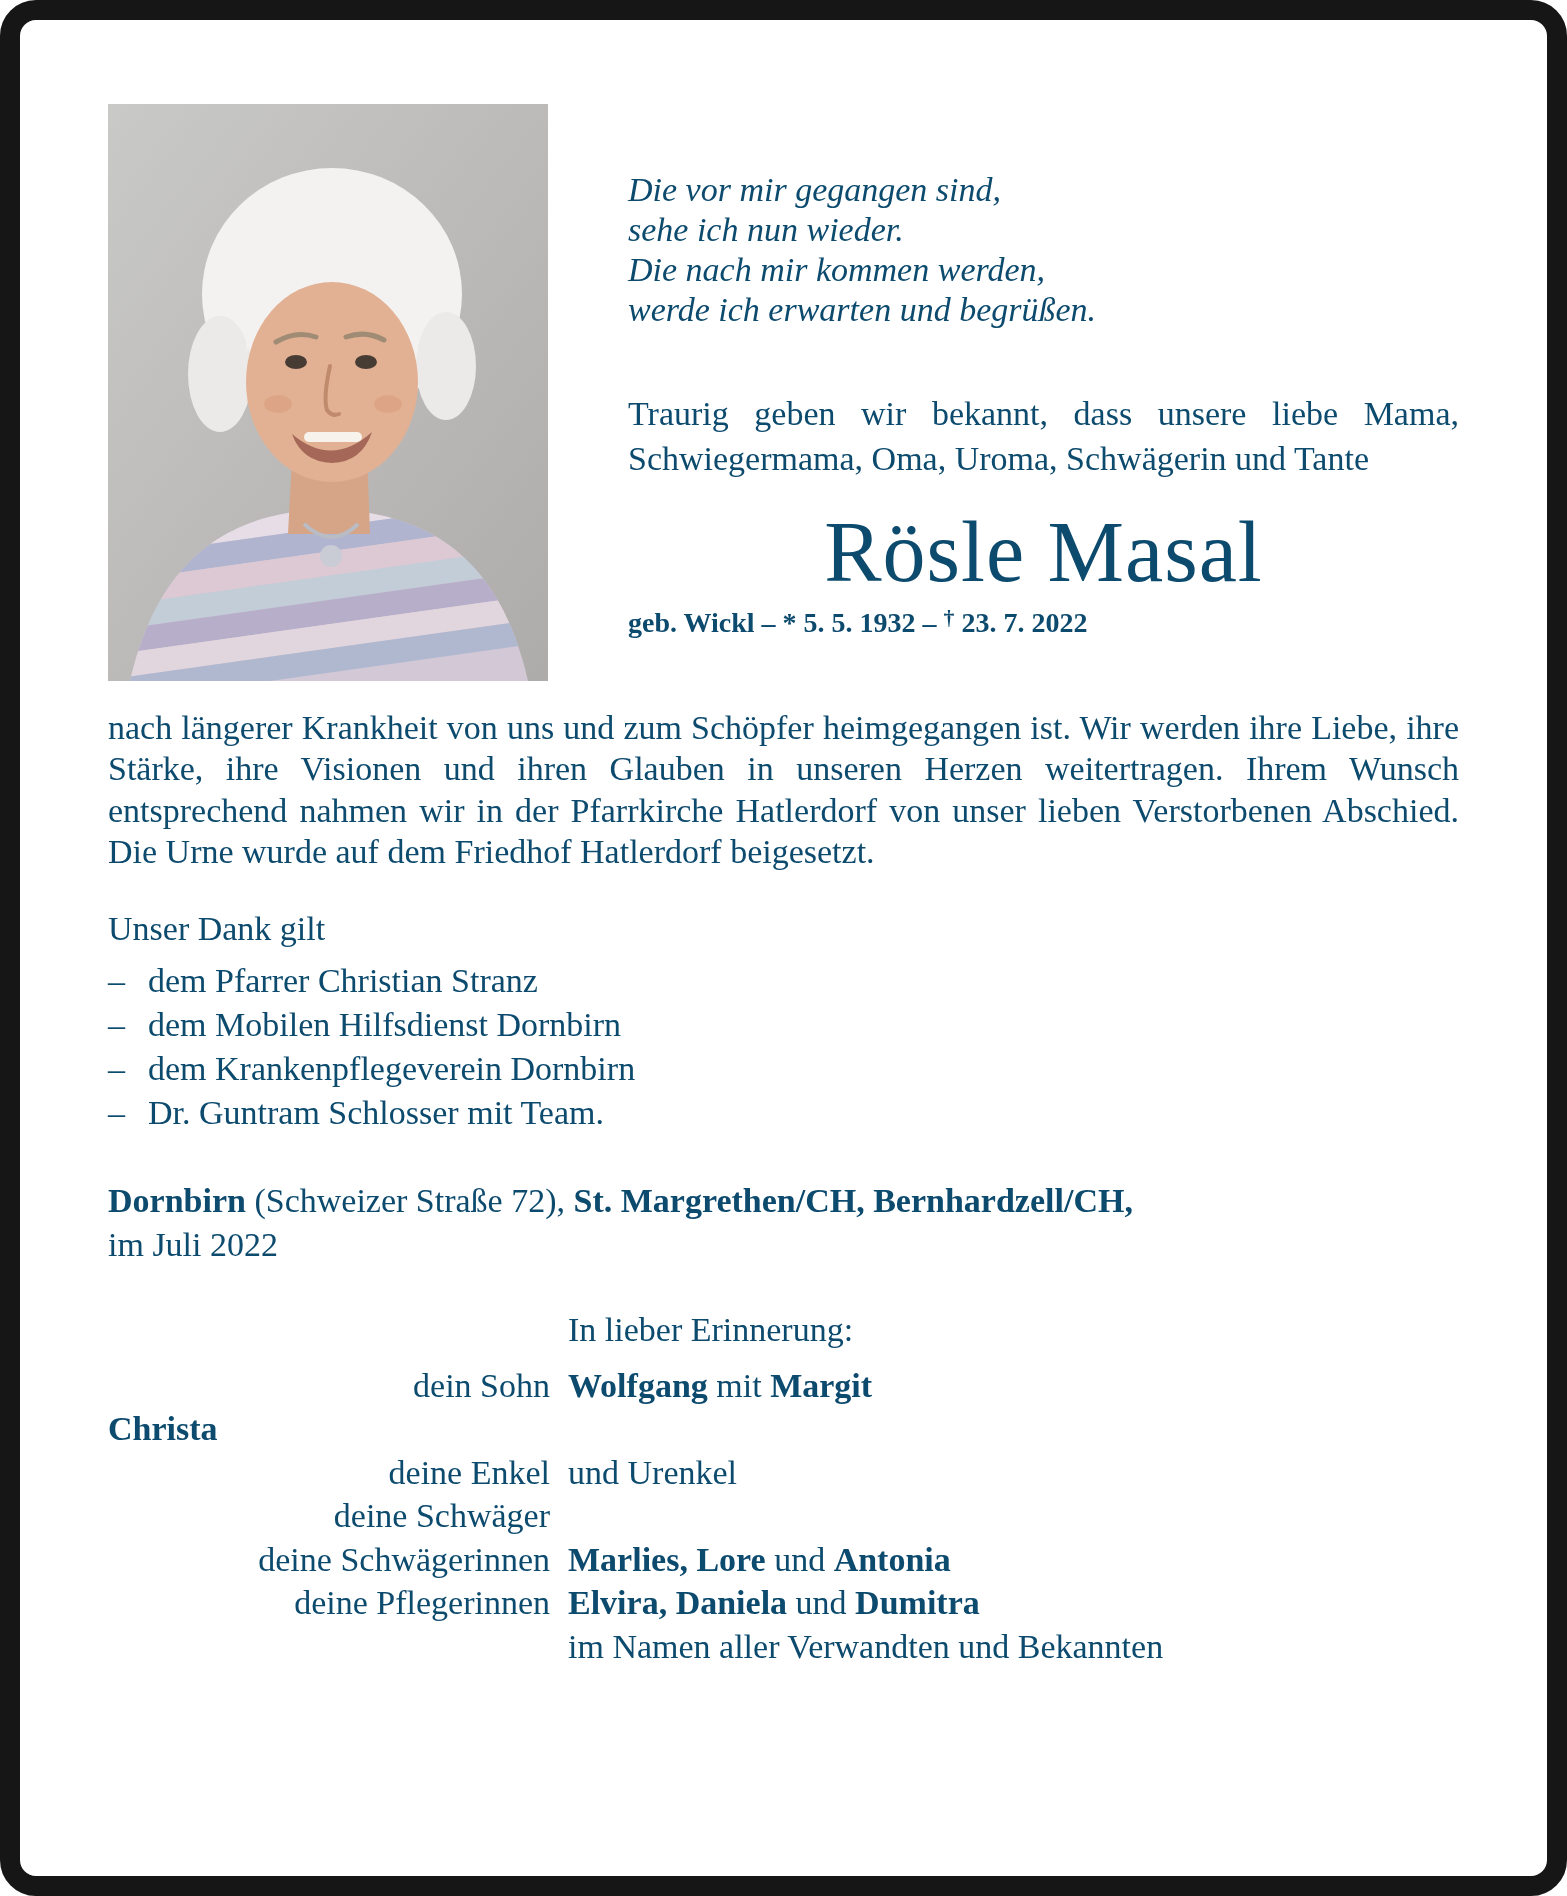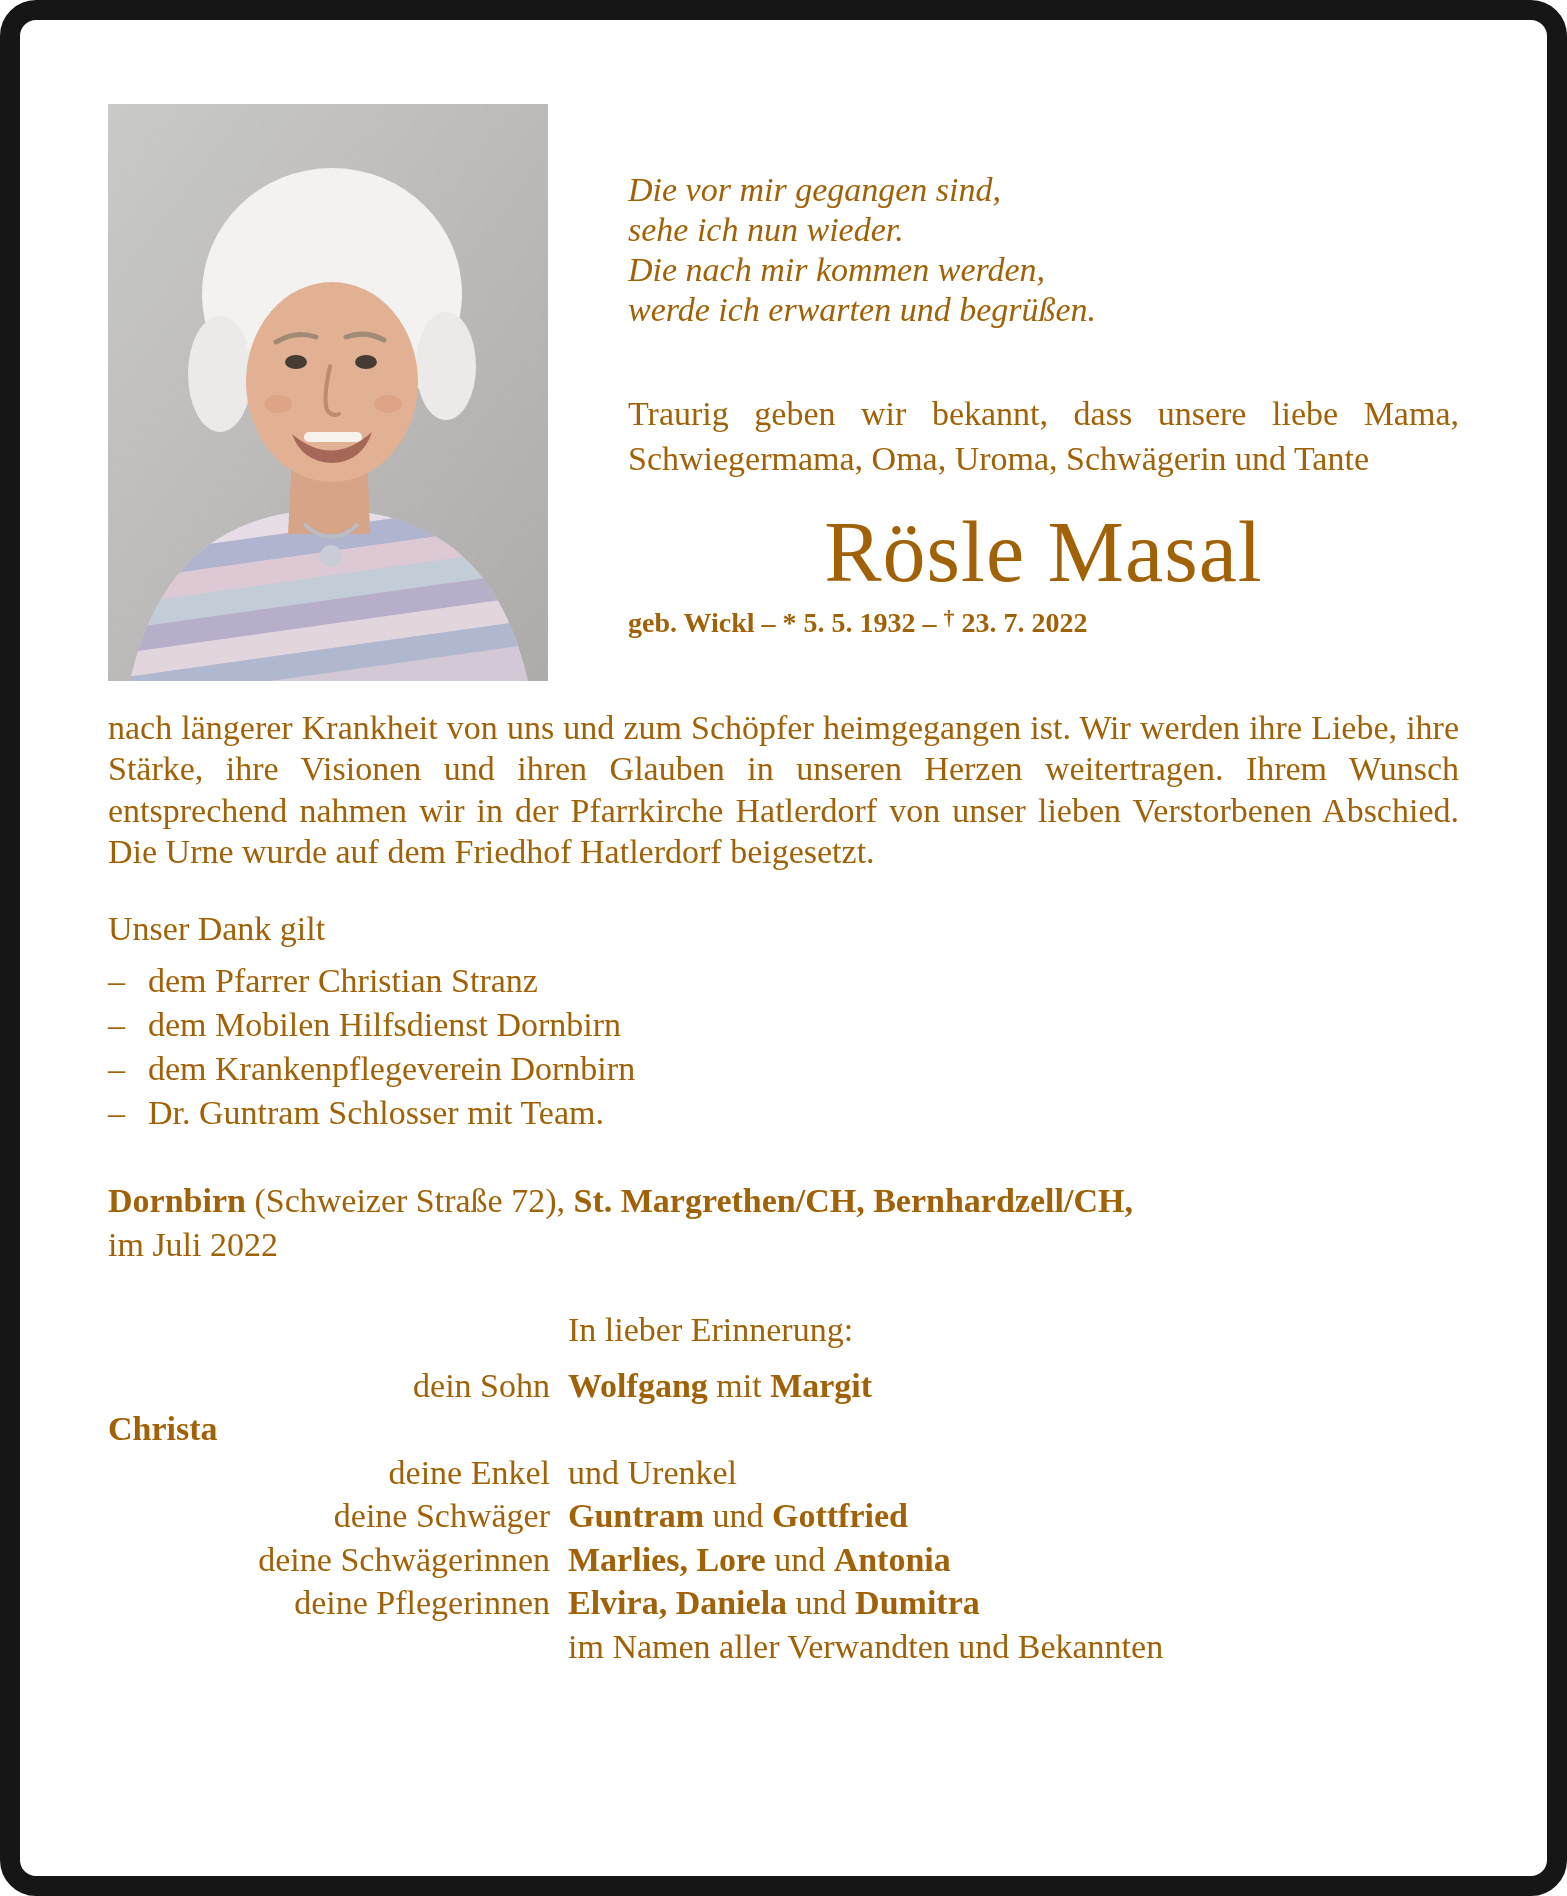--- a/index.html
+++ b/index.html
@@ -8,21 +8,21 @@
     background: #ffffff;
   }
   .page {
     width: 1567px;
     height: 1896px;
     box-sizing: border-box;
     border: 20px solid #161616;
     border-radius: 36px;
     background: #ffffff;
     font-family: "Liberation Serif", "DejaVu Serif", serif;
-    color: #a16207;
+    color: #0c4a6e;
     overflow: hidden;
   }
   .content {
     padding: 84px 88px 0 88px;
   }
   .top-row {
     display: flex;
     gap: 80px;
   }
   .photo {
@@ -234,21 +234,20 @@
           </div>
           <div class="mem-row">
             <div class="mem-names"><span class="b">Christa</span></div>
           </div>
           <div class="mem-row">
             <div class="mem-label">deine Enkel</div>
             <div class="mem-names"><span>und Urenkel</span></div>
           </div>
           <div class="mem-row">
             <div class="mem-label">deine Schwäger</div>
-            <div class="mem-names"><span class="b">Guntram</span><span> und </span><span class="b">Gottfried</span></div>
           </div>
           <div class="mem-row">
             <div class="mem-label">deine Schwägerinnen</div>
             <div class="mem-names"><span class="b">Marlies, Lore</span><span> und </span><span class="b">Antonia</span></div>
           </div>
           <div class="mem-row">
             <div class="mem-label">deine Pflegerinnen</div>
             <div class="mem-names"><span class="b">Elvira, Daniela</span><span> und </span><span class="b">Dumitra</span></div>
           </div>
           <div class="mem-row">

